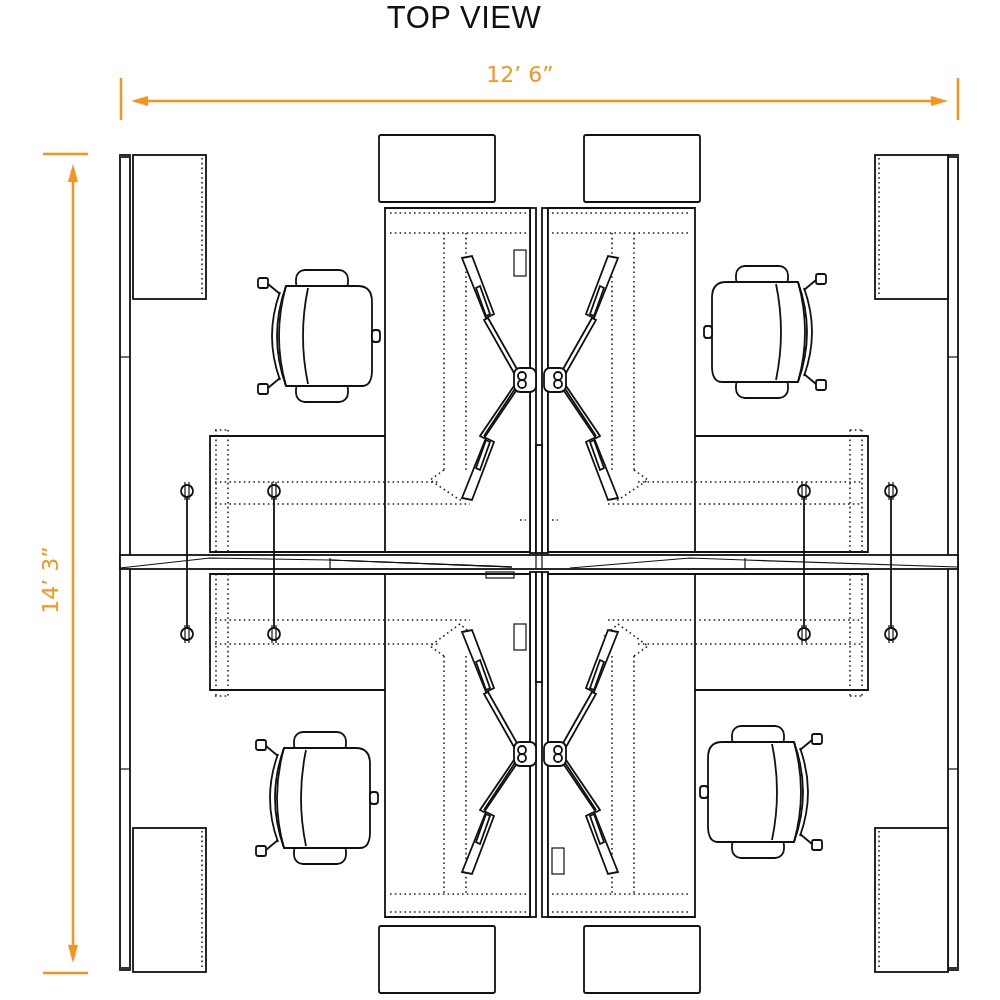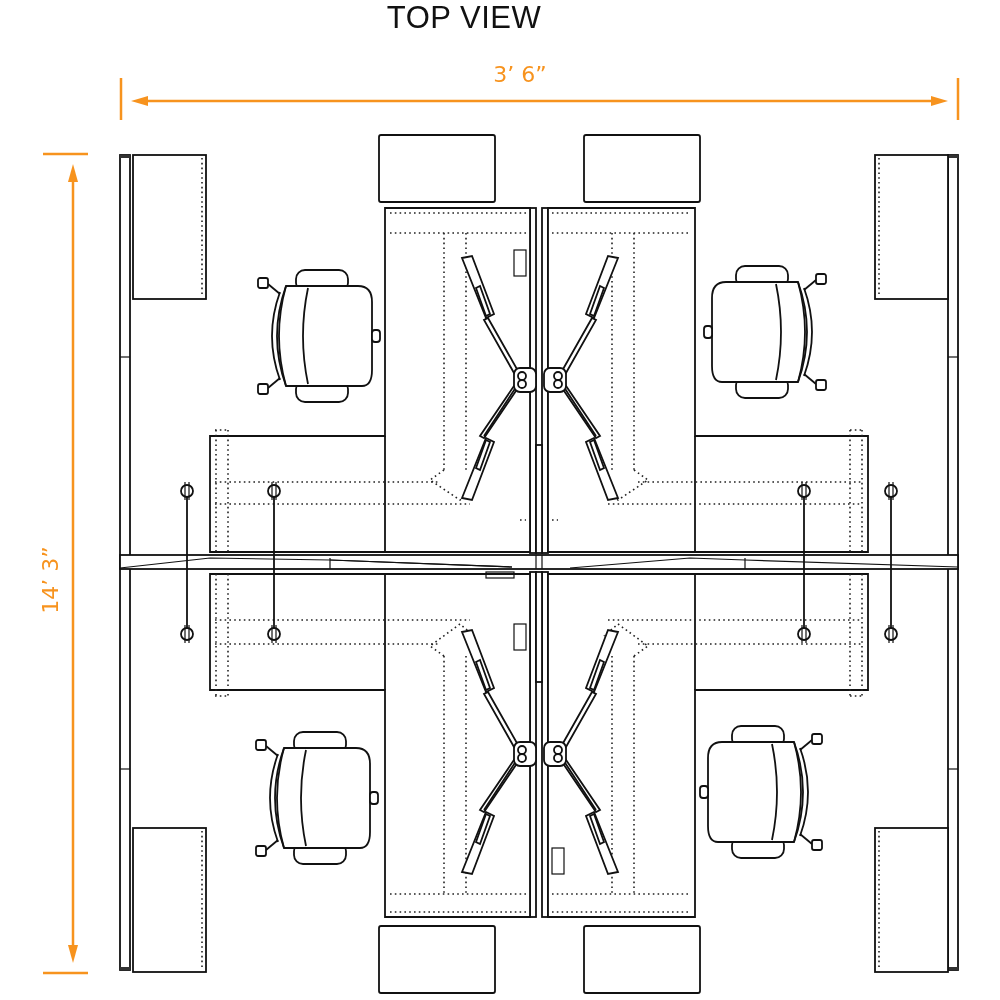--- a/index.html
+++ b/index.html
@@ -12,21 +12,21 @@
   .lnw { fill: #fff; stroke: #111; stroke-width: 1.8; }
   .thin { fill: none; stroke: #111; stroke-width: 1.2; }
   .dot { fill: none; stroke: #222; stroke-width: 1.6; stroke-dasharray: 1.6 3.2; }
   .orange { stroke: #f7931e; stroke-width: 2.5; fill: none; }
   .orangef { fill: #f7931e; }
 </style>
 </head>
 <body>
 
 <div id="title">TOP VIEW</div>
-<div id="dim-w-label">3’ 6”</div>
+<div id="dim-w-label">12’ 6”</div>
 <div id="dim-h-label">14’ 3”</div>
 
 <svg width="1000" height="1000" viewBox="0 0 1000 1000">
   <defs>
 
     <g id="chair">
       <rect x="38" y="0" width="52" height="22" rx="9" class="lnw"></rect>
       <rect x="38" y="110" width="52" height="22" rx="9" class="lnw"></rect>
       <path d="M28 16 Q14 66 28 116 L52 116 L104 116 Q114 116 114 100 L114 32 Q114 16 100 16 Z" class="lnw"></path>
       <path d="M50 18 Q40 66 50 114" class="ln"></path>

